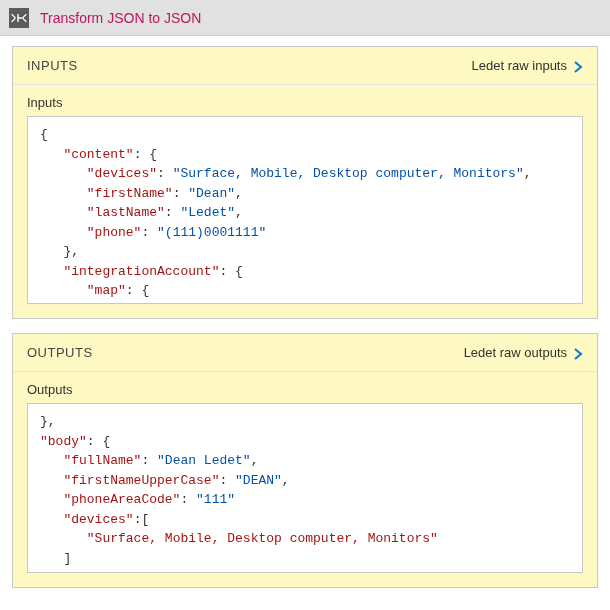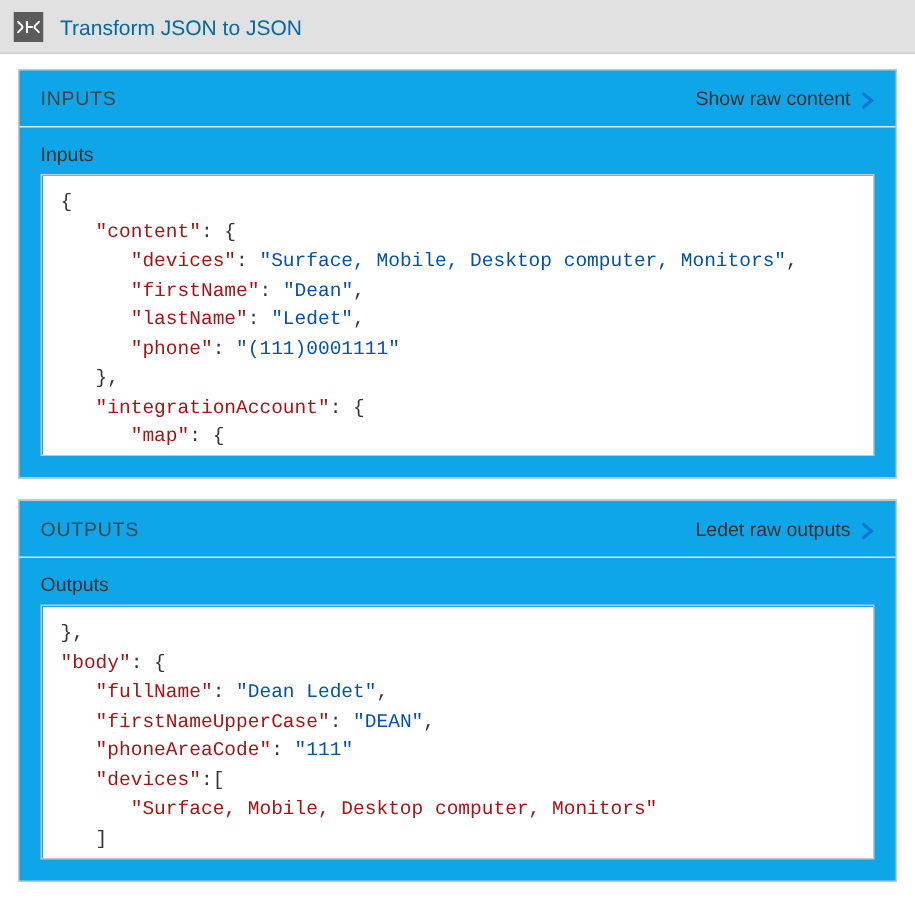--- a/index.html
+++ b/index.html
@@ -20,29 +20,29 @@
     align-items: center;
     padding: 0 8px;
     gap: 10px;
   }
   .titlebar .icon-box {
     width: 22px; height: 22px;
     display: flex; align-items: center; justify-content: center;
   }
   .titlebar .title {
     font-size: 14px;
-    color: #0369a1;
+    color: #be185d;
   }
   .panels {
     padding: 10px 12px;
   }
   .panel {
     border: 1px solid #c8c8c8;
     margin-bottom: 14px;
-    background: #0ea5e9;
+    background: #fef9c3;
   }
   .panel-header {
     height: 38px;
     display: flex;
     align-items: center;
     justify-content: space-between;
     padding: 0 14px;
     border-bottom: 1px solid #e5e5e5;
   }
   .panel-header .label {
@@ -108,21 +108,21 @@
   </span>
   <span class="title">Transform JSON to JSON</span>
 </div>
 
 <div class="panels">
 
   <div class="panel">
     <div class="panel-header">
       <span class="label">INPUTS</span>
       <span class="link">
-        <span class="txt">Show raw content</span>
+        <span class="txt">Ledet raw inputs</span>
         <span class="chev">
           <svg width="10" height="12" viewBox="0 0 10 12">
               <path d="M2 1 L8 6 L2 11" stroke="#0078d4" stroke-width="2" fill="none"></path>
             </svg>
         </span>
       </span>
     </div>
     <div class="panel-body">
       <div class="sublabel">Inputs</div>
       <div class="code-box code-inputs" id="code-inputs"><span class="p">{</span>

